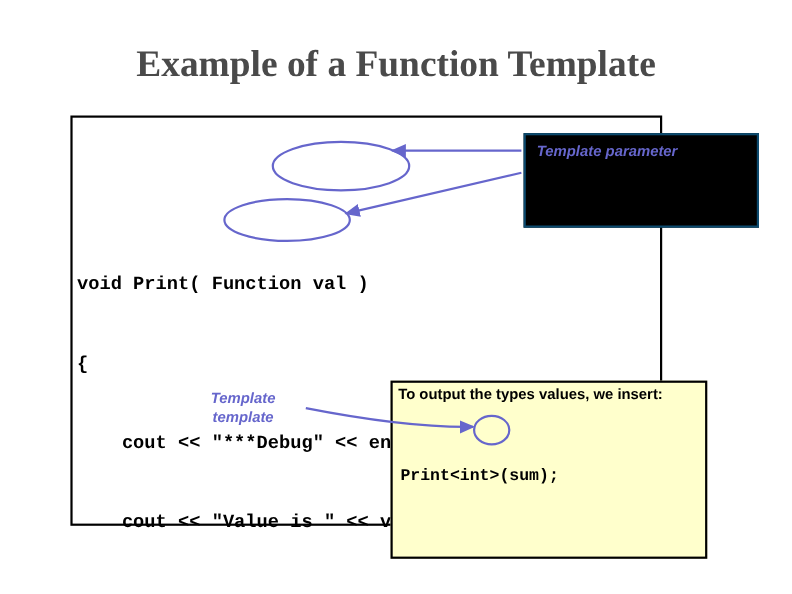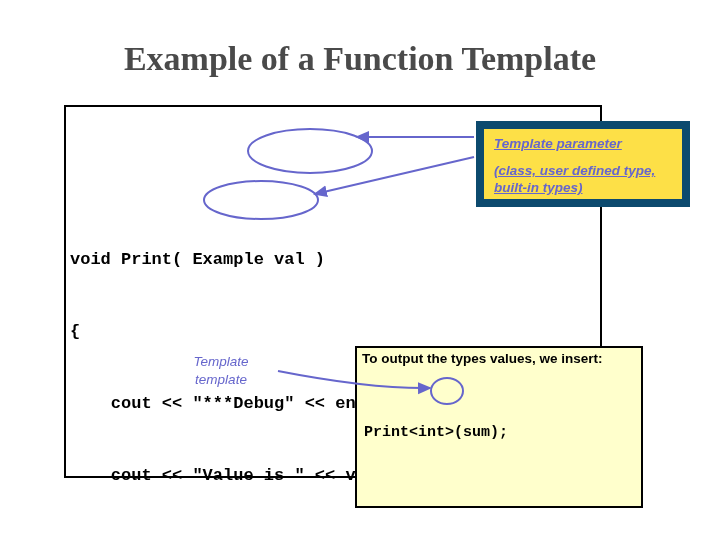--- a/index.html
+++ b/index.html
@@ -65,44 +65,43 @@
   }
   .code-olive { color: #5f7a1e; }
 
   
   #callout-parameter {
     position: absolute;
     left: 476px;
     top: 121px;
     width: 214px;
     height: 86px;
-    background: #fde047;
-    border: 8px solid #0c4a6e;
+    background: #000000;
+    border: 2px solid #0c4a6e;
     box-sizing: border-box;
     padding: 6px 8px 0 10px;
     font-family: "Liberation Sans", sans-serif;
     font-weight: bold;
     font-style: italic;
     font-size: 13.5px;
     line-height: 17px;
     color: #6666cc;
-    text-decoration: underline;
   }
   #callout-parameter .cp-line1 { display:block; margin-bottom: 10px; }
   #callout-parameter .cp-line2 { display:block; white-space: normal; }
 
   
   #label-argument {
     position: absolute;
     left: 166px;
     top: 353px;
     width: 110px;
     text-align: center;
     font-family: "Liberation Sans", sans-serif;
-    font-weight: normal;
+    font-weight: bold;
     font-style: italic;
     font-size: 13.5px;
     line-height: 18px;
     color: #6666cc;
   }
   #label-argument span { display: block; }
 
   
   #usage-box {
     position: absolute;
@@ -151,30 +150,29 @@
 <body>
 
 <div id="slide">
 
   <div id="slide-title">Example of a Function Template</div>
 
   <div id="code-frame"></div>
 
   <div id="code-block">
     <span class="spacer"></span>
-    <span class="ln">void Print( Example val )</span>
+    <span class="ln">void Print( Function val )</span>
     <span class="ln">{</span>
     <span class="ln">    cout &lt;&lt; "***Debug" &lt;&lt; endl;</span>
     <span class="ln">    cout &lt;&lt; "Value is " &lt;&lt; val &lt;&lt; endl;</span>
     
   </div>
 
   <div id="callout-parameter">
     <span class="cp-line1">Template parameter</span>
-    <span class="cp-line2">(class, user defined type, built-in types)</span>
   </div>
 
   <div id="label-argument">
     <span>Template</span>
     <span>template</span>
   </div>
 
   <div id="usage-box"></div>
   <div id="usage-title">To output the types values, we insert:</div>
   <div id="usage-code">

